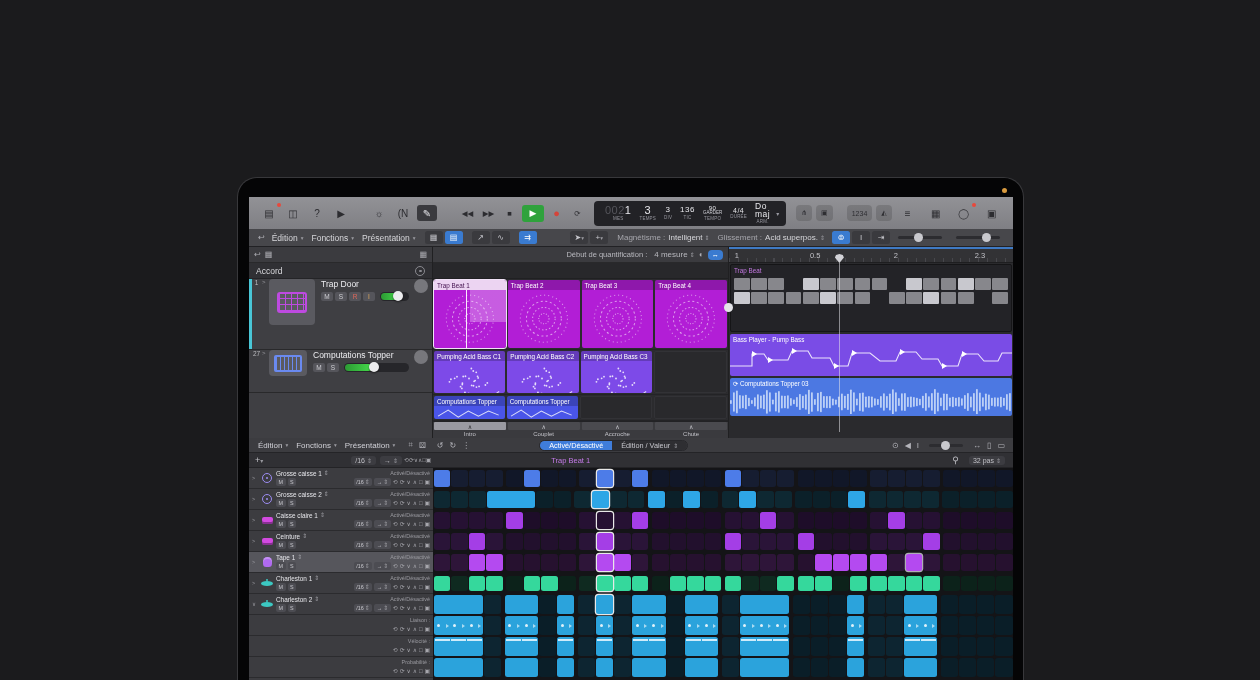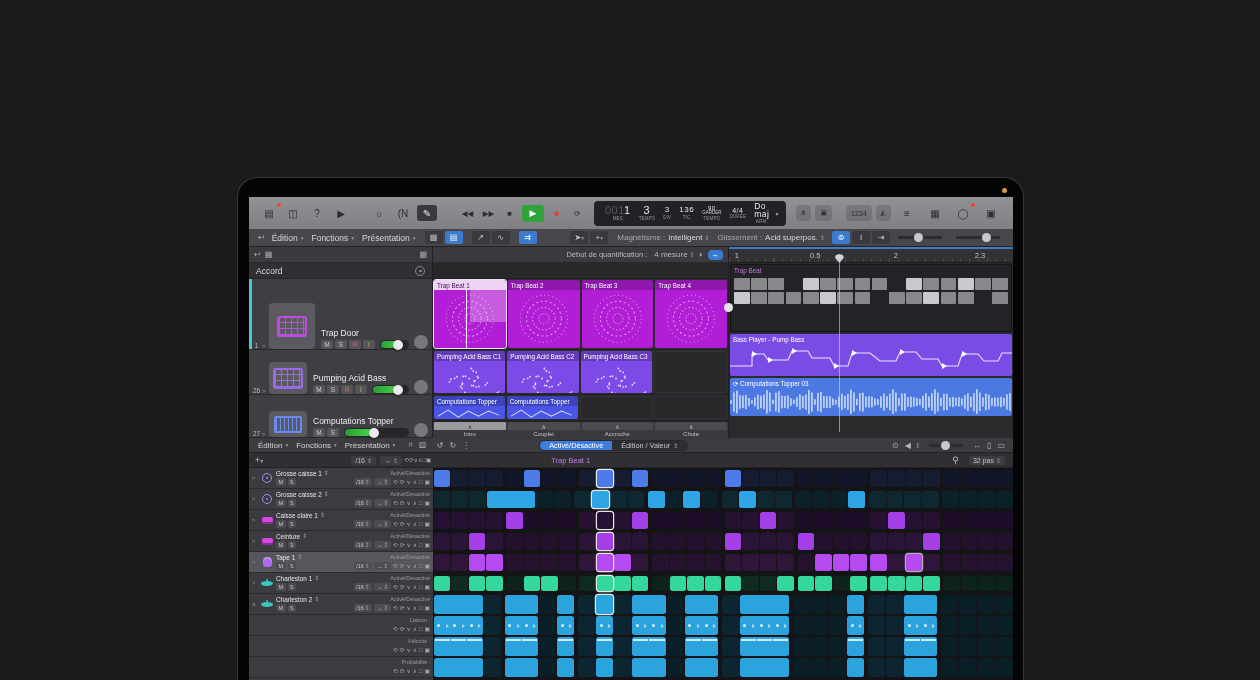--- a/index.html
+++ b/index.html
@@ -48,21 +48,21 @@
 .colM{width:296px;background:#2b2b2e;border-right:1px solid #202022;display:flex;flex-direction:column;position:relative}
 .colR{width:284px;background:#2a2a2d;position:relative;display:flex;flex-direction:column}
 .qbar{height:16px;display:flex;align-items:center;padding:0 5px;background:#3b3b3f;border-bottom:1px solid #29292b;font-size:7.5px;color:#b8b8be;gap:4px}
 .qbar .qic{font-size:8px;color:#aeaeb4}
 .qbar .blue{background:#3a7bd0;color:#fff;border-radius:4px;padding:0 4px;height:10px;display:flex;align-items:center}
 .qright{margin-left:auto;display:flex;align-items:center;gap:4px}
 .accord{height:16px;background:#303034;border-bottom:1px solid #242427;display:flex;align-items:center;padding:0 7px;font-size:8.5px;color:#d8d8dc}
 .adot{margin-left:auto;width:10px;height:10px;border:1px solid #8a8a90;border-radius:50%;position:relative}
 .adot::after{content:"";position:absolute;left:3px;top:3px;width:2.5px;height:2.5px;border-radius:50%;background:#8a8a90}
 
-.trow{border-bottom:1px solid #29292b;display:flex;align-items:flex-end;position:relative;padding:0 4px 0 2px}
+.trow{border-bottom:1px solid #29292b;display:flex;align-items:flex-start;position:relative;padding:0 4px 0 2px}
 .trow.sel::before{content:"";position:absolute;left:0;top:0;bottom:0;width:3px;background:#49c6d6}
 .tnum{width:11px;font-size:6.5px;color:#bcbcc0;text-align:center}
 .tchev{font-size:6px;color:#9a9aa0;width:7px}
 .ttile{background:#5a5a60;border-radius:4px;display:flex;align-items:center;justify-content:center;margin-right:6px}
 .t1 .ttile{width:46px;height:46px}.t2 .ttile{width:38px;height:32px}.t3 .ttile{width:38px;height:26px}
 .tmain{flex:1;display:flex;flex-direction:column;gap:2.5px;min-width:0}
 .tname{font-size:8.5px;color:#ececf0;white-space:nowrap;overflow:hidden}
 .tctl{display:flex;align-items:center;gap:2px}
 .mbtn{width:12px;height:9px;background:#55555b;border-radius:2px;font-size:6.5px;color:#cfcfd4;display:flex;align-items:center;justify-content:center}
 .meter{flex:1;max-width:76px;height:9px;background:#26262a;border-radius:5px;position:relative;margin-left:3px}
@@ -176,21 +176,21 @@
       <div class="transport">
           <div class="tbtn">◀◀</div>
           <div class="tbtn">▶▶</div>
           <div class="tbtn">■</div>
           <div class="tbtn play">▶</div>
           <div class="tbtn rec">●</div>
           <div class="tbtn">⟳</div>
         </div>
       <div class="lcd">
         <div class="lgrp">
-          <div class="lval"><span class="ldim">001</span><span>1</span></div>
+          <div class="lval"><span class="ldim">002</span><span>1</span></div>
           <div class="llab">MES</div>
         </div>
         <div class="lgrp">
           <div class="lval">3</div>
           <div class="llab">TEMPS</div>
         </div>
         <div class="lgrp">
           <div class="lval small">3</div>
           <div class="llab">DIV</div>
         </div>
@@ -301,41 +301,20 @@
               <div class="tmain">
                 <div class="tname">Trap Door</div>
                 <div class="tctl">
                   <span class="mbtn">M</span>
                   <span class="mbtn">S</span>
                   <span class="mbtn" style="color: rgb(224, 104, 90);">R</span>
                   <span class="mbtn" style="color: rgb(224, 168, 90);">I</span>
                   <span class="meter">
                     <span class="mfill" style="width: 64%;"></span>
                     <span class="mknob" style="left: calc(72% - 8px);"></span>
-                  </span>
-                </div>
-              </div>
-              <span class="pan"></span>
-            </div>
-            <div class="trow t2" style="height: 45px;">
-              <span class="tnum">26</span>
-              <span class="tchev">&gt;</span>
-              <span class="ttile">
-                <span class="ico-dm" style="color: rgb(160, 106, 240);"></span>
-              </span>
-              <div class="tmain">
-                <div class="tname">Pumping Acid Bass</div>
-                <div class="tctl">
-                  <span class="mbtn">M</span>
-                  <span class="mbtn">S</span>
-                  <span class="mbtn" style="color: rgb(224, 104, 90);">R</span>
-                  <span class="mbtn" style="color: rgb(224, 168, 90);">I</span>
-                  <span class="meter">
-                    <span class="mfill" style="width: 70%;"></span>
-                    <span class="mknob" style="left: calc(78% - 8px);"></span>
                   </span>
                 </div>
               </div>
               <span class="pan"></span>
             </div>
             <div class="trow t3" style="height: 43px;">
               <span class="tnum">27</span>
               <span class="tchev">&gt;</span>
               <span class="ttile">
                 <span class="ico-keys" style="color: rgb(106, 138, 240);"></span>

